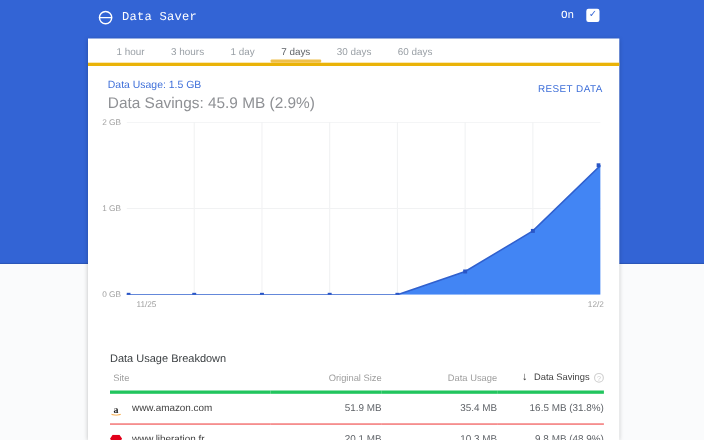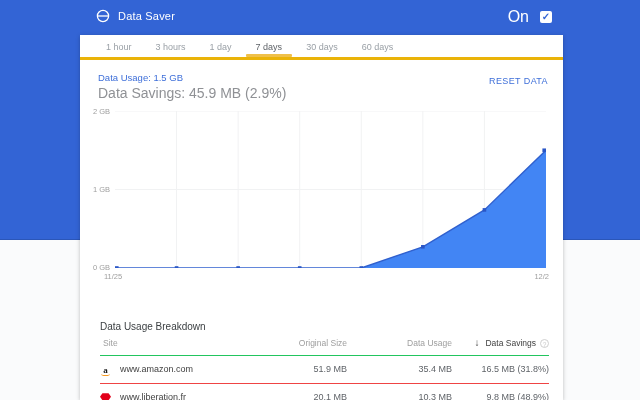--- a/index.html
+++ b/index.html
@@ -2,25 +2,25 @@
 <html><head>
 <meta charset="utf-8">
 <style>
   * { margin:0; padding:0; box-sizing:border-box; }
   html,body { width:640px; height:400px; overflow:hidden; }
   body { position:relative; font-family:"Liberation Sans", sans-serif; background:#fafbfc; }
 
   .bg-top { position:absolute; left:0; top:0; width:640px; height:240px; background:#3364d5; border-bottom:1px solid #2b56b8; }
 
   
-  .hdr { position:absolute; left:8px; top:0; width:620px; height:33px; }
+  .hdr { position:absolute; left:1px; top:0; width:620px; height:33px;font-family:Liberation Mono, monospace; }
   .hdr-left { position:absolute; left:88px; top:9px; display:flex; align-items:center; gap:8px; }
   .hdr-title { color:#ffffff; font-size:11px; letter-spacing:.2px; }
   .hdr-right { position:absolute; right:76px; top:8px; display:flex; align-items:center; gap:11px; }
-  .on-label { color:#ffffff; font-size:16px; }
+  .on-label { color:#ffffff; font-size:10px; }
   .chk { width:12px; height:12px; background:#ffffff; border-radius:2px; display:flex; align-items:center; justify-content:center; font-size:10px; color:#3364d5; font-weight:bold; line-height:1; cursor:pointer; }
 
   
   .card { position:absolute; left:80px; top:35px; width:483px; height:365px; background:#ffffff; box-shadow:0 1px 4px rgba(0,0,0,.25); }
 
   
   .tabs { display:flex; height:25px; border-bottom:3px solid #eab308; padding-left:14px; }
   .tab { position:relative; padding:0 12px; font-size:9px; color:#9aa0a6; line-height:25px; cursor:pointer; white-space:nowrap; }
   .tab.selected { color:#5f6368; }
   .tab.selected::after { content:""; position:absolute; left:2px; right:2px; bottom:0; height:3px; background:#efc04a; border-radius:1px; }
@@ -32,21 +32,21 @@
 
   
   .chart-wrap { position:absolute; left:0; top:74px; width:483px; height:178px;text-decoration:underline; }
   .ytick { position:absolute; width:30px; text-align:right; font-size:7.5px; color:#9e9e9e; }
   .xtick { position:absolute; font-size:7.5px; color:#9e9e9e; }
   #chart-svg { position:absolute; left:35px; top:2px; }
 
   
   .bd-title { position:absolute; left:20px; top:286px; font-size:10px; color:#3c4043; }
   .bd-table { position:absolute; left:20px; top:296px; width:449px; border-collapse:collapse; table-layout:fixed; }
-  .bd-table th { font-size:8.5px; font-weight:normal; color:#9e9e9e; padding:6px 0 7px 0; border-bottom:1px solid #22c55e; text-align:right; cursor:pointer; }
+  .bd-table th { font-size:8.5px; font-weight:normal; color:#9e9e9e; padding:6px 0 7px 0; border-bottom:3px solid #22c55e; text-align:right; cursor:pointer; }
   .bd-table th.site-col { text-align:left; padding-left:3px; }
   .bd-table th.savings-col { color:#424242; }
   .sort-arrow { color:#424242; font-size:10px; margin-right:6px; }
   .info-ic { display:inline-block; width:9px; height:9px; border:1px solid #d0d0d0; border-radius:50%; color:#c9c9c9; font-size:6.5px; text-align:center; line-height:9px; margin-left:4px; vertical-align:-1px; }
   .bd-table td { font-size:9px; color:#5f6368; padding:8px 0; border-bottom:1px solid #ef4444; text-align:right; white-space:nowrap; }
   .bd-table td.site-cell { text-align:left; color:#424242; }
   .favicon { display:inline-block; width:11px; margin-right:9px; vertical-align:middle; text-align:center; }
   .fav-amazon { position:relative; font-weight:bold; font-size:9px; color:#1b1b1b; font-family:"Liberation Serif", serif; }
   .fav-amazon::after { content:""; position:absolute; left:1px; right:1px; bottom:-1px; height:3px; border-bottom:1.5px solid #f7981d; border-radius:50%; }
   .fav-lib { width:11px; height:7px; background:#e2001a; clip-path:polygon(0 50%, 22% 0, 78% 0, 100% 50%, 78% 100%, 22% 100%); }
@@ -104,21 +104,21 @@
         <polyline points="0,157 61.57142857142857,157 123.14285714285714,157 184.71428571428572,157 246.28571428571428,157 307.85714285714283,135.805 369.42857142857144,98.91 431,39.25" fill="none" stroke="#3060ce" stroke-width="1.4"></polyline>
         <rect x="0" y="155.2" width="3.6" height="3.6" fill="#2a56c6"></rect>
         <rect x="59.77142857142857" y="155.2" width="3.6" height="3.6" fill="#2a56c6"></rect>
         <rect x="121.34285714285714" y="155.2" width="3.6" height="3.6" fill="#2a56c6"></rect>
         <rect x="182.9142857142857" y="155.2" width="3.6" height="3.6" fill="#2a56c6"></rect>
         <rect x="244.48571428571427" y="155.2" width="3.6" height="3.6" fill="#2a56c6"></rect>
         <rect x="306.0571428571428" y="134.005" width="3.6" height="3.6" fill="#2a56c6"></rect>
         <rect x="367.62857142857143" y="97.11" width="3.6" height="3.6" fill="#2a56c6"></rect>
         <rect x="427.4" y="37.45" width="3.6" height="3.6" fill="#2a56c6"></rect>
       </svg>
-    <div class="xtick" style="left:24px; top:163px;">11/25</div>
+    <div class="xtick" style="left:44px; top:163px;">11/25</div>
     <div class="xtick" style="right:14px; top:163px;">12/2</div>
   </div>
 
   <div class="bd-title">Data Usage Breakdown</div>
 
   <table class="bd-table">
     <colgroup>
         <col style="width:146px">
         <col style="width:101px">
         <col style="width:105px">

